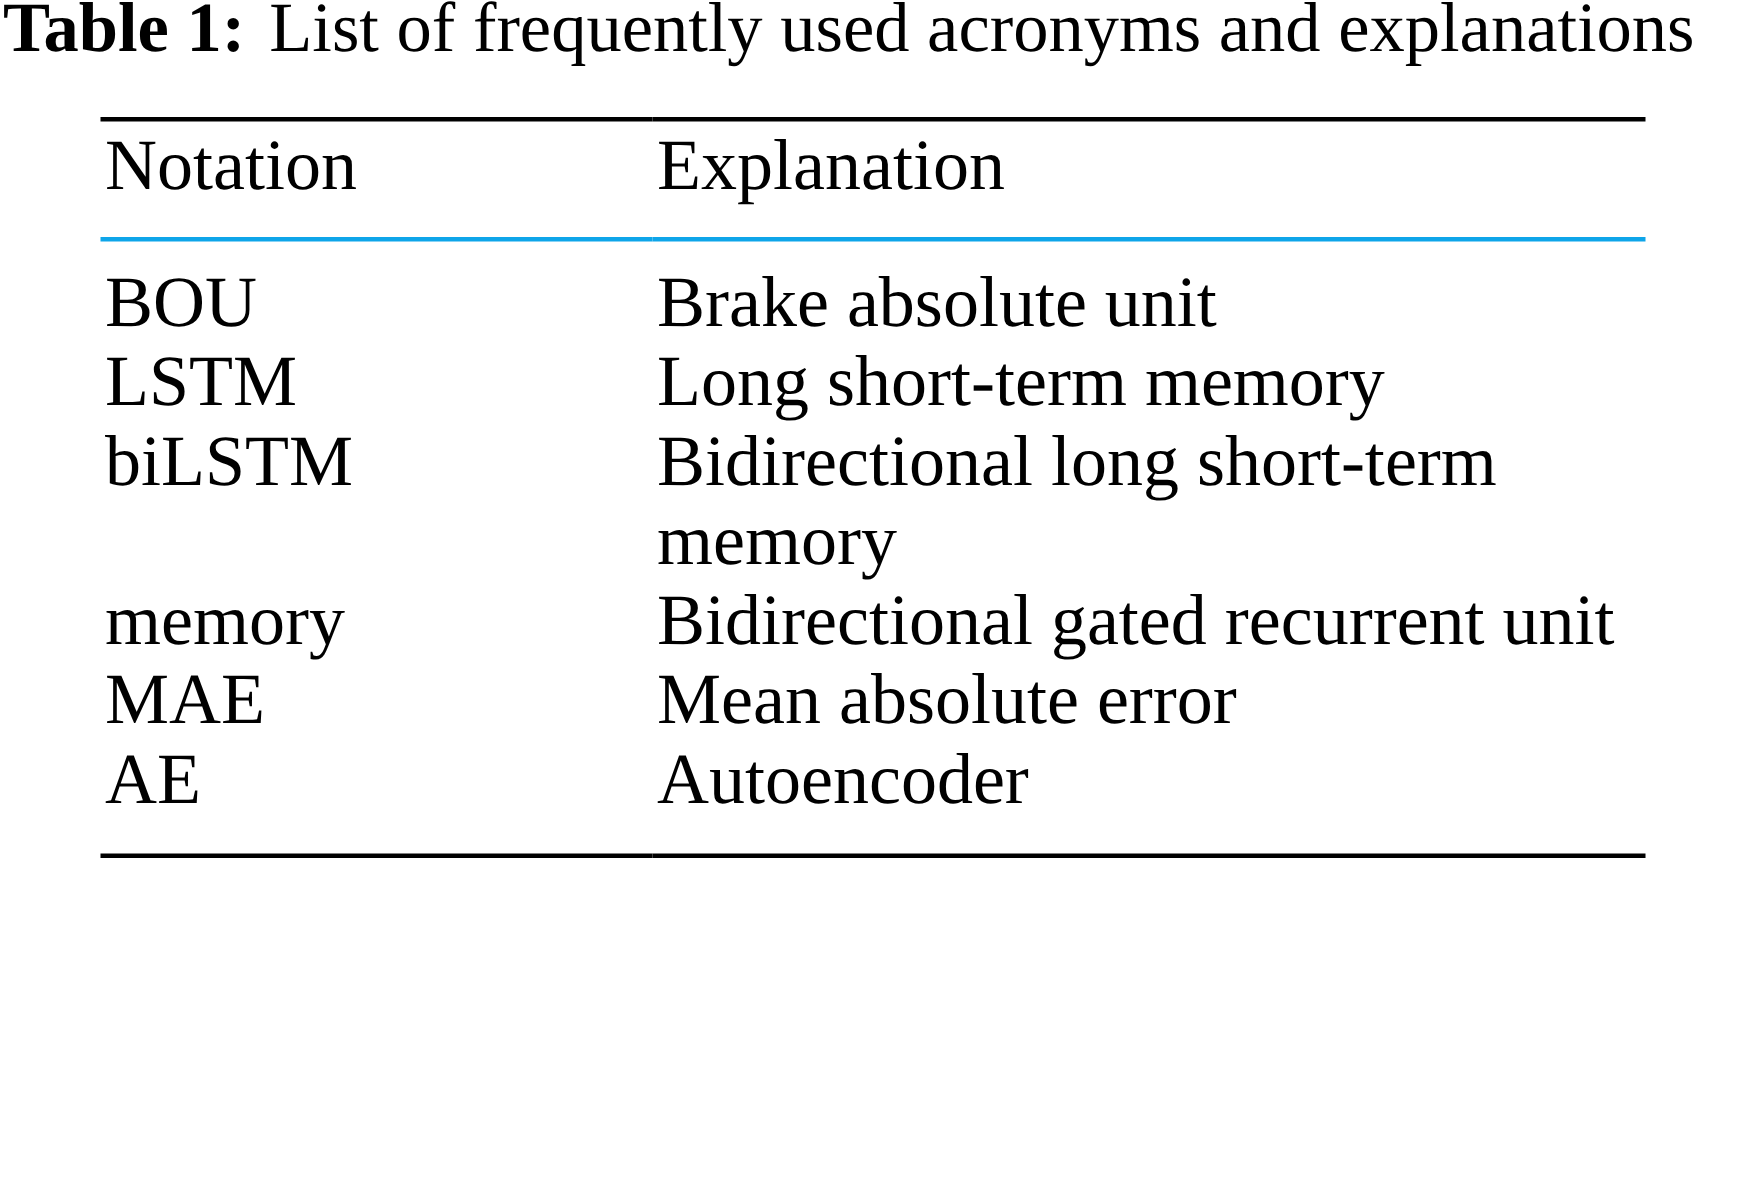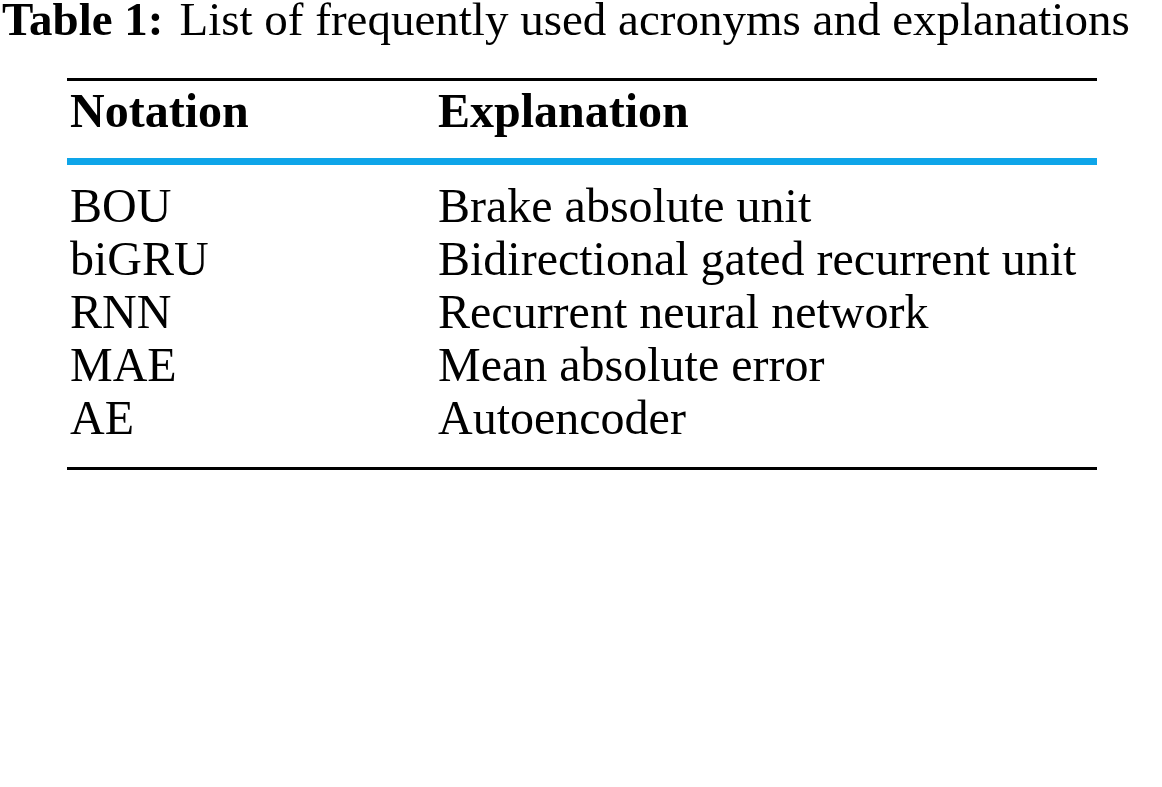--- a/index.html
+++ b/index.html
@@ -48,22 +48,21 @@
   th, td {
     font-weight: 400;
     text-align: left;
     vertical-align: top;
     line-height: 53px;
     padding: 0 0 0 3px;
   }
   thead th {
     padding-top: 3px;
     padding-bottom: 21px;
-    border-bottom: 7px solid #0ea5e9;
-    font-weight: bold;
+    border-bottom: 3px solid #0ea5e9;
   }
   tbody tr:first-child td { padding-top: 14px; }
   tbody tr:last-child td { padding-bottom: 23px; }
 </style>
 </head>
 <body>
 
 <div class="page">
 
   <div class="caption">
@@ -80,26 +79,30 @@
         <th>Notation</th>
         <th>Explanation</th>
       </tr>
     </thead>
     <tbody>
         <tr>
       <td>BOU</td>
       <td>Brake absolute unit</td>
     </tr>
         <tr>
-      <td>biGRU</td>
-      <td>Bidirectional gated recurrent unit</td>
+      <td>LSTM</td>
+      <td>Long short-term memory</td>
     </tr>
         <tr>
-      <td>RNN</td>
-      <td>Recurrent neural network</td>
+      <td>biLSTM</td>
+      <td>Bidirectional long short-term memory</td>
+    </tr>
+        <tr>
+      <td>memory</td>
+      <td>Bidirectional gated recurrent unit</td>
     </tr>
         <tr>
       <td>MAE</td>
       <td>Mean absolute error</td>
     </tr>
         <tr>
       <td>AE</td>
       <td>Autoencoder</td>
     </tr>
       </tbody>

